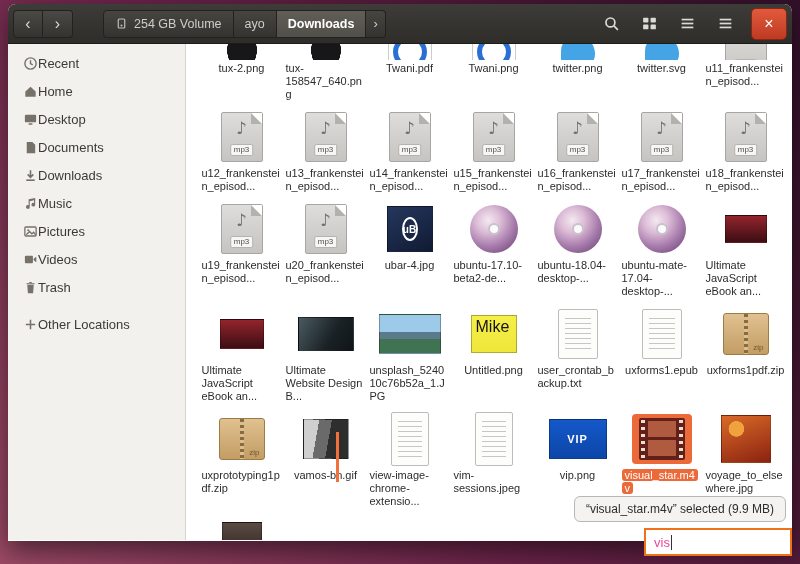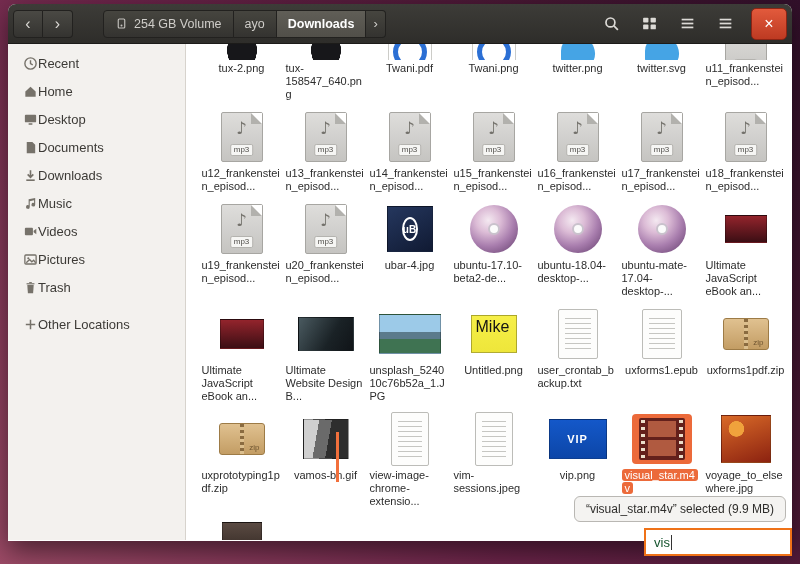--- a/index.html
+++ b/index.html
@@ -59,21 +59,21 @@
     font-family:"DejaVu Sans",sans-serif;}
   .fi-mp3 .chip{position:absolute;bottom:5px;left:50%;transform:translateX(-50%);
     background:#f6f6f4;border:1px solid #b4b3af;border-radius:2px;font-size:8px;line-height:10px;
     padding:0 3px;color:#504e4a;}
   
   .fi-disc{width:48px;height:48px;border-radius:50%;position:relative;display:block;
     background:radial-gradient(circle at 38% 32%,#f4e9f1 0%,#dcbcd6 28%,#a97eae 58%,#7b5383 84%,#5f3e67 100%);}
   .fi-disc::after{content:"";position:absolute;left:50%;top:50%;width:12px;height:12px;margin:-6px 0 0 -6px;
     border-radius:50%;background:#fbfbfb;border:2px solid #c9c2cc;box-sizing:border-box;}
   
-  .fi-zip{width:46px;height:32px;display:block;position:relative;border-radius:3px;box-sizing:border-box;
+  .fi-zip{width:46px;height:42px;display:block;position:relative;border-radius:3px;box-sizing:border-box;
     background:linear-gradient(#e0c190,#c39d64);border:1px solid #9d7b46;}
   .fi-zip::before{content:"";position:absolute;left:50%;top:0;bottom:0;width:4px;margin-left:-2px;
     background:repeating-linear-gradient(#8a6b40 0 3px,#dcbf8e 3px 6px);}
   .fi-zip .ziptext{position:absolute;right:4px;bottom:2px;font-size:8px;color:#6e5430;}
   
   .fi-page{width:40px;height:50px;display:block;position:relative;background:#fdfdfc;
     border:1px solid #bcbcb8;border-radius:2px;box-sizing:border-box;}
   .fi-page::after{content:"";position:absolute;left:6px;right:6px;top:8px;bottom:8px;
     background:repeating-linear-gradient(#c6c6c2 0 1px,transparent 1px 5px);}
   .fi-page.tall{width:38px;height:54px;}
@@ -100,21 +100,21 @@
     background:#fff;border:1px solid #ccccc8;box-sizing:border-box;}
   .fi-ring::after{content:"";width:24px;height:24px;border-radius:50%;border:5px solid #2b6fd4;}
   .fi-bird{width:46px;height:40px;display:block;position:relative;}
   .fi-bird::after{content:"";position:absolute;inset:4px 6px;background:#45a4e5;border-radius:60% 70% 55% 40%;}
   
   .orange-bar{position:absolute;left:150px;top:388px;width:3px;height:50px;background:#f2703c;z-index:4;}
   .status-float{position:absolute;right:6px;bottom:18px;z-index:6;background:#f4f3f1;
     border:1px solid #b9b7b3;border-radius:6px;padding:5px 11px;font-size:12px;color:#2e2d2b;white-space:nowrap;}
   .search-popup{position:absolute;right:8px;bottom:8px;z-index:9;width:148px;height:28px;box-sizing:border-box;
     background:#ffffff;border:2px solid #ef7218;display:flex;align-items:center;padding:0 8px;
-    font-size:13px;color:#14532d;}
+    font-size:13px;color:#ec4899;}
   .search-caret{width:1px;height:15px;background:#333;margin-left:1px;}
 </style>
 </head>
 <body>
 
 <div class="desktop">
   <div class="window">
 
     <header class="headerbar">
       <div class="navgroup">
@@ -228,36 +228,36 @@
           <div class="side-item">
             <span class="side-ic">
               <svg viewBox="0 0 16 16" fill="currentColor">
                 <path d="M6 3.5 13 2v7.2a2 2 0 1 1-1.2-1.8V4.5L7.2 5.6v6.1A2 2 0 1 1 6 9.9z"></path>
               </svg>
             </span>
             <span>Music</span>
           </div>
           <div class="side-item">
             <span class="side-ic">
-              <svg viewBox="0 0 16 16" fill="currentColor">
-                <rect x="2" y="4" width="8.6" height="8" rx="1"></rect>
-                <path d="M11.3 7.2 14.2 5v6l-2.9-2.2z"></path>
-              </svg>
-            </span>
-            <span>Videos</span>
-          </div>
-          <div class="side-item">
-            <span class="side-ic">
               <svg viewBox="0 0 16 16" fill="none" stroke="currentColor" stroke-width="1.4">
                 <rect x="2" y="3.2" width="12" height="9.6" rx="1"></rect>
                 <circle cx="5.6" cy="6.6" r="1.1" fill="currentColor" stroke="none"></circle>
                 <path d="M3.5 11.5 7 8l2.4 2.4 2-1.6 2.1 2.7"></path>
               </svg>
             </span>
             <span>Pictures</span>
+          </div>
+          <div class="side-item">
+            <span class="side-ic">
+              <svg viewBox="0 0 16 16" fill="currentColor">
+                <rect x="2" y="4" width="8.6" height="8" rx="1"></rect>
+                <path d="M11.3 7.2 14.2 5v6l-2.9-2.2z"></path>
+              </svg>
+            </span>
+            <span>Videos</span>
           </div>
           <div class="side-item">
             <span class="side-ic">
               <svg viewBox="0 0 16 16" fill="currentColor">
                 <path d="M4.6 5.2h6.8L10.8 14H5.2z"></path>
                 <rect x="3.8" y="3.4" width="8.4" height="1.3"></rect>
                 <rect x="6.6" y="2.2" width="2.8" height="1.1"></rect>
               </svg>
             </span>
             <span>Trash</span>

